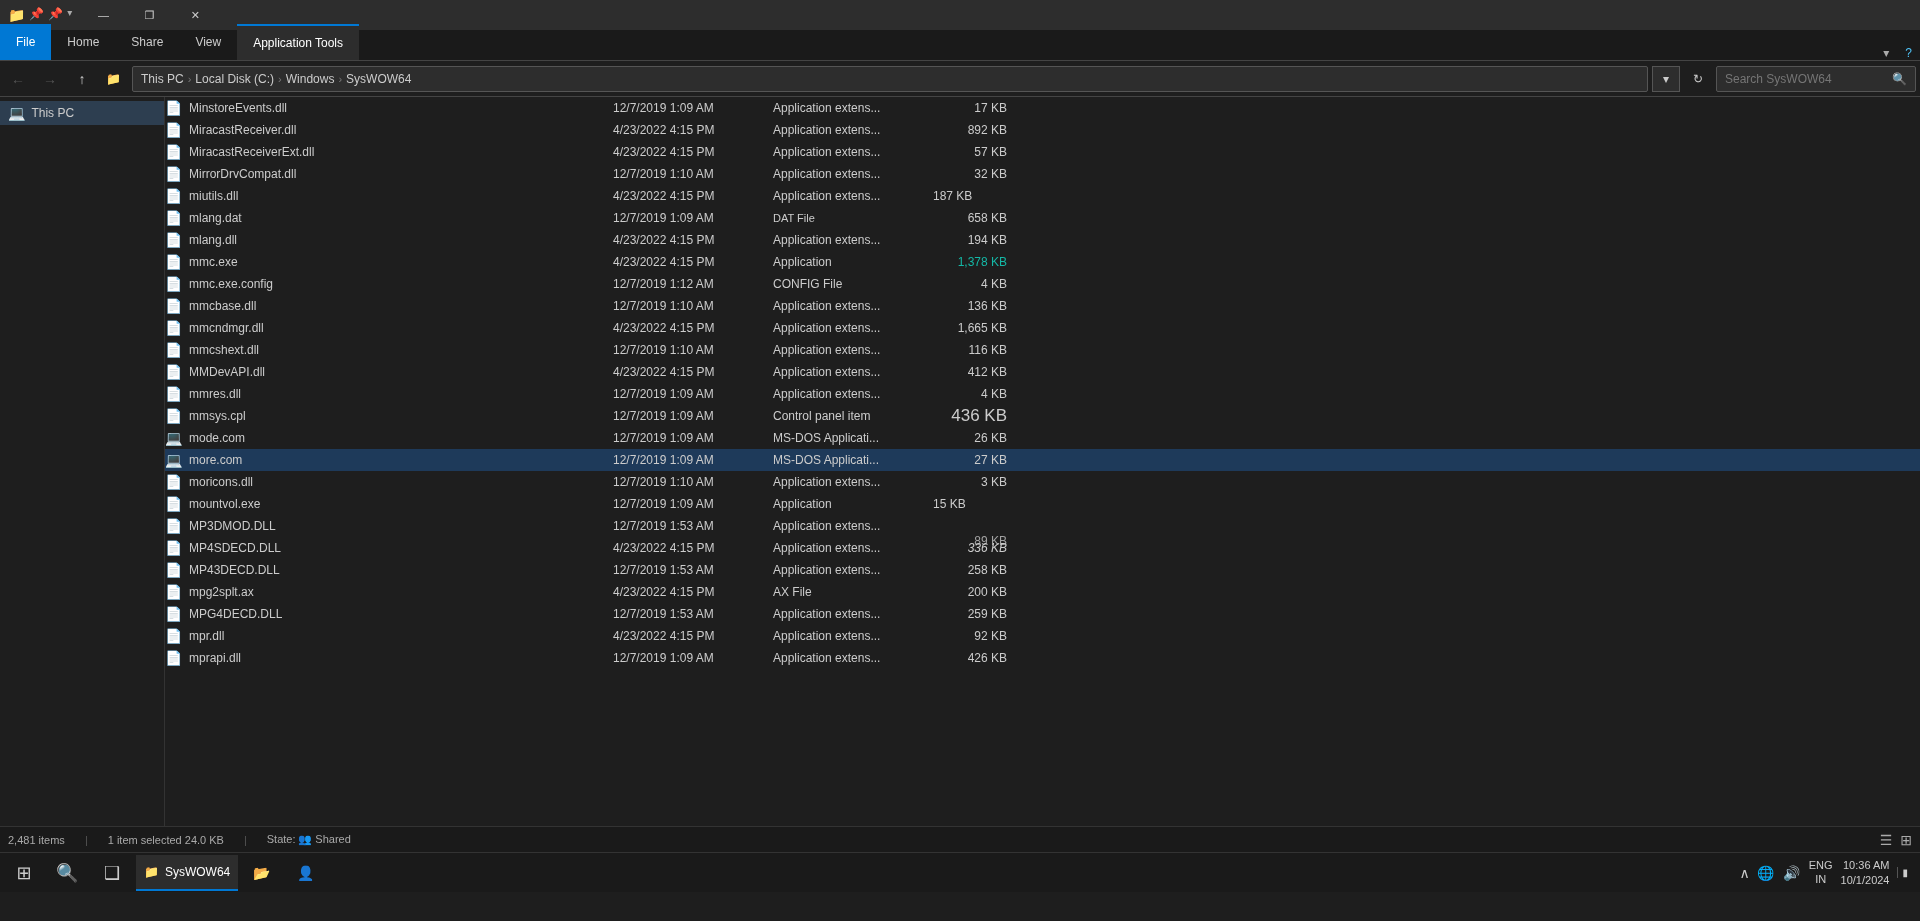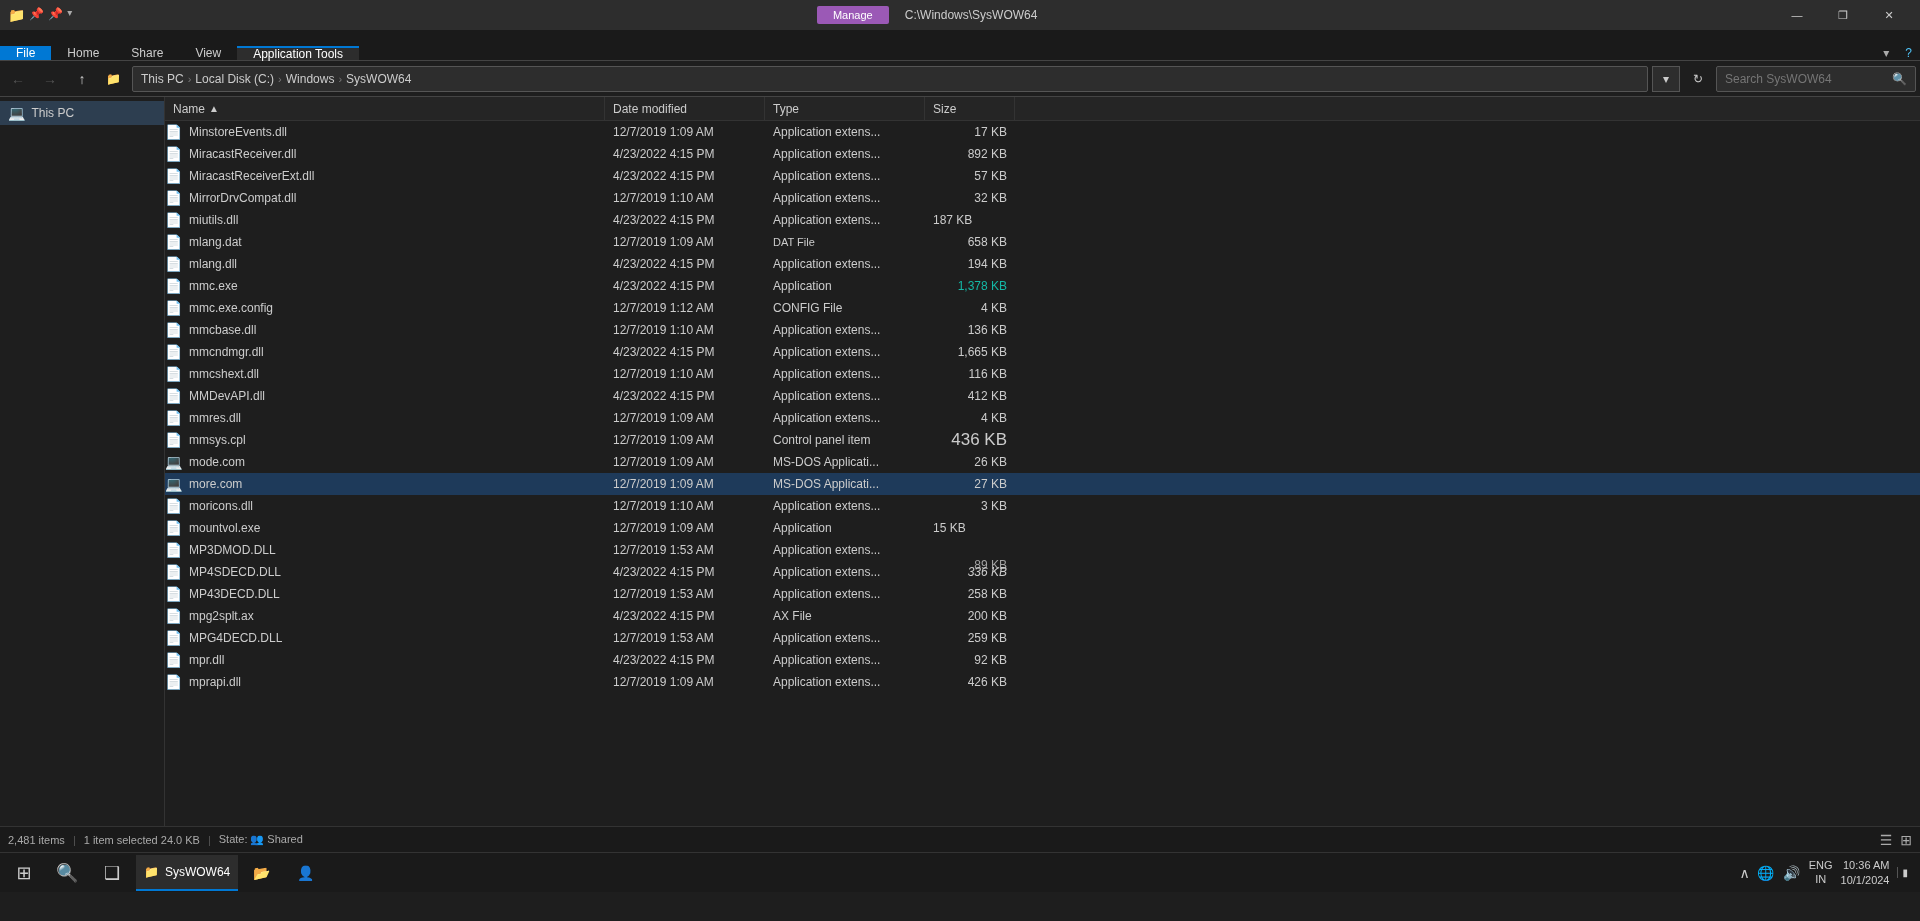--- a/index.html
+++ b/index.html
@@ -8,21 +8,21 @@
     
     #titlebar { display: flex; align-items: center; background: #2d2d2d; height: 30px; padding: 0 8px; }
     #titlebar .app-icons { display: flex; gap: 4px; margin-right: 8px; }
     #titlebar .window-controls { display: flex; gap: 0; }
     #titlebar .window-btn { width: 46px; height: 30px; display: flex; align-items: center; justify-content: center; cursor: pointer; color: #ccc; font-size: 11px; }
     #titlebar .manage-btn { background: #9b59b6; color: #fff; padding: 2px 16px; font-size: 11px; border-radius: 2px; margin-right: 8px; }
 
     
     #ribbon { background: #2d2d2d; border-bottom: 1px solid #444; }
     #ribbon-tabs { display: flex; background: #1a1a1a; height: 30px; align-items: flex-end; padding-left: 0; }
-    #ribbon-tabs .tab { padding: 5px 16px; font-size: 12px; color: #ccc; cursor: pointer; height: 14px; display: flex; align-items: center; }
+    #ribbon-tabs .tab { padding: 5px 16px; font-size: 12px; color: #ccc; cursor: pointer; height: 36px; display: flex; align-items: center; }
     #ribbon-tabs .tab.active { background: #2d2d2d; color: #fff; border-top: 2px solid #0078d4; }
     #ribbon-tabs .file-tab { background: #0078d4; color: #fff; padding: 5px 16px; }
 
     
     #addressbar { display: flex; align-items: center; background: #1e1e1e; border-bottom: 1px solid #444; height: 36px; padding: 0 4px; gap: 4px; }
     .nav-btn { width: 28px; height: 28px; display: flex; align-items: center; justify-content: center; cursor: pointer; color: #ccc; border-radius: 2px; font-size: 14px; }
     .nav-btn.disabled { color: #555; cursor: default; }
     #breadcrumb-bar { flex: 1; display: flex; align-items: center; background: #2d2d2d; border: 1px solid #555; height: 26px; padding: 0 8px; gap: 2px; border-radius: 2px; }
     .breadcrumb-item { color: #ccc; font-size: 12px; cursor: pointer; }
     .breadcrumb-sep { color: #777; font-size: 11px; margin: 0 2px; }
@@ -51,21 +51,21 @@
     .col-size { width: 90px; }
     .col-sort-arrow { margin-left: 4px; font-size: 10px; }
 
     .file-row { display: flex; align-items: center; height: 22px; padding: 0; cursor: pointer; color: #ccc; }
     .file-row.selected { background: #1e3a5a; }
     .file-row .col-name { display: flex; align-items: center; gap: 6px; overflow: hidden; }
     .file-row .col-name span { white-space: nowrap; overflow: hidden; text-overflow: ellipsis; }
     .file-icon { font-size: 14px; min-width: 18px; }
 
     
-    #statusbar { background: #1a1a1a; border-top: 1px solid #333; height: 26px; display: flex; align-items: center; padding: 0 8px; gap: 4px; font-size: 11px; color: #aaa; }
+    #statusbar { background: #1a1a1a; border-top: 1px solid #333; height: 26px; display: flex; align-items: center; padding: 0 8px; gap: 16px; font-size: 11px; color: #aaa; }
     #statusbar .sep { color: #555; margin: 0 4px; }
     #statusbar-right { margin-left: auto; display: flex; gap: 8px; align-items: center; }
     #statusbar .view-icon { font-size: 14px; cursor: pointer; }
 
     
     #taskbar { background: #1a1a1a; border-top: 1px solid #333; height: 40px; display: flex; align-items: center; padding: 0 4px; }
     #taskbar-left { display: flex; align-items: center; gap: 4px; }
     .taskbar-btn { width: 40px; height: 36px; display: flex; align-items: center; justify-content: center; cursor: pointer; color: #ccc; font-size: 18px; border-radius: 2px; }
     .taskbar-app { height: 36px; padding: 0 8px; display: flex; align-items: center; cursor: pointer; border-bottom: 2px solid #0078d4; background: #2d2d2d; gap: 6px; }
     #taskbar-right { margin-left: auto; display: flex; align-items: center; gap: 8px; padding-right: 8px; }
@@ -83,24 +83,20 @@
   </style>
 </head>
 <body>
 
 <div id="titlebar">
   <div class="app-icons">
     <span style="font-size:14px;">📁</span>
     <span style="font-size:12px;color:#ffd700;">📌</span>
     <span style="font-size:12px;color:#ffd700;">📌</span>
     <span style="font-size:10px;color:#aaa;">▾</span>
-  </div>
-  <div style="flex:1; display:flex; justify-content:center; align-items:center; gap:8px;">
-    <button class="manage-btn" style="background:#9b59b6;color:#fff;border:none;padding:3px 16px;cursor:pointer;font-size:11px;border-radius:2px;">Manage</button>
-    <span style="color:#ccc;font-size:12px;">C:\Windows\SysWOW64</span>
   </div>
   <div class="window-controls">
     <div class="window-btn">—</div>
     <div class="window-btn">❐</div>
     <div class="window-btn close">✕</div>
   </div>
 </div>
 
 <div id="ribbon">
   <div id="ribbon-tabs">
@@ -141,28 +137,20 @@
 <div id="main">
 
   <div id="sidebar">
     <div class="sidebar-item active">
       <span class="sidebar-item-icon">💻</span>
       <span>This PC</span>
     </div>
   </div>
 
   <div id="filelist">
-    <div id="filelist-header">
-      <div class="col-header col-name">
-        Name <span class="col-sort-arrow">▲</span>
-      </div>
-      <div class="col-header col-date">Date modified</div>
-      <div class="col-header col-type">Type</div>
-      <div class="col-header col-size">Size</div>
-    </div>
     <div id="file-rows-container">
     <div class="file-row">
       <div class="col-name">
         <span class="file-icon" style="color:#aaa;">📄</span>
         <span>MinstoreEvents.dll</span>
       </div>
       <div class="col-date" style="padding:0 8px;color:#ccc;font-size:12px;">12/7/2019 1:09 AM</div>
       <div class="col-type" style="padding:0 8px;color:#ccc;font-size:12px;">Application extens...</div>
       <div class="col-size" style="padding:0 8px;color:#ccc;font-size:12px;text-align:right;">17 KB</div>
     </div>

